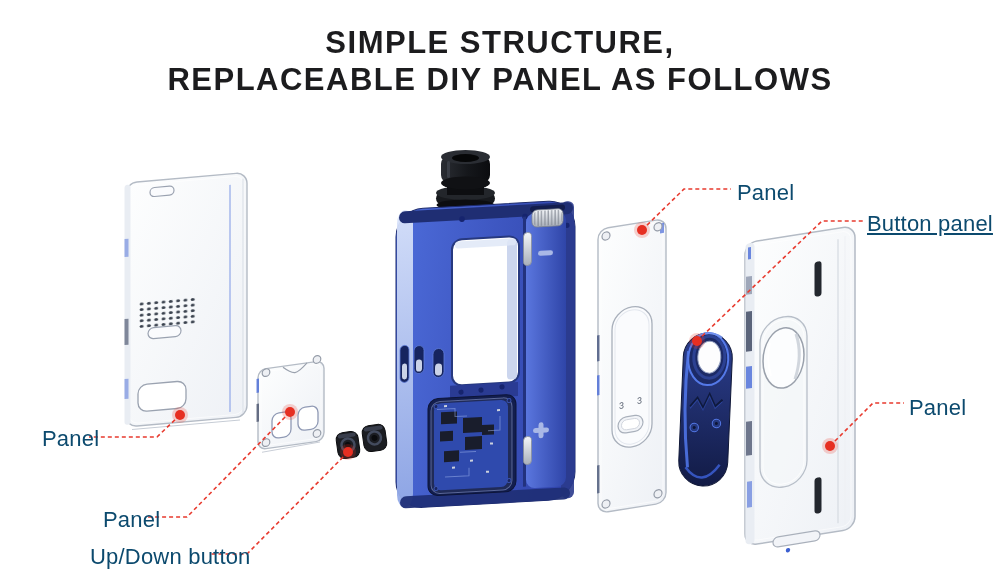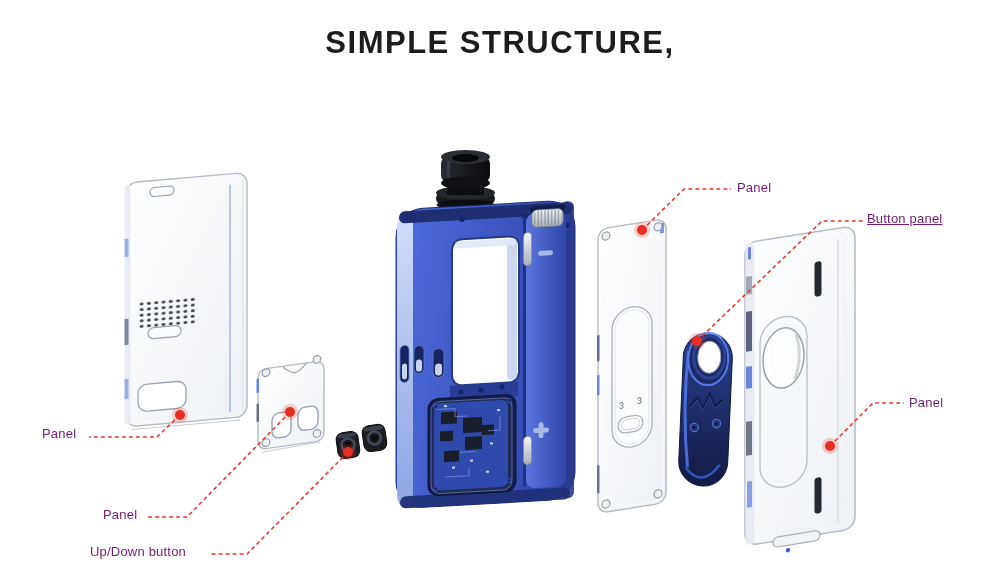--- a/index.html
+++ b/index.html
@@ -1,29 +1,30 @@
 <!DOCTYPE html>
 <html><head>
 <meta charset="utf-8">
 <style>
   html,body{margin:0;padding:0;background:#ffffff;}
   .stage{position:relative;width:1000px;height:588px;background:#ffffff;overflow:hidden;
          font-family:"Liberation Sans",sans-serif;padding-left:11px;}
   .title-block{position:absolute;top:24px;left:0;width:1000px;text-align:center;
                color:#1c1c1e;font-weight:bold;font-size:31px;line-height:37px;letter-spacing:1.5px;}
   .scene{position:absolute;top:0;left:0;}
-  .callout-label{position:absolute;font-size:13px;color:#701a75;letter-spacing:.2px;white-space:nowrap;}
+  .callout-label{position:absolute;font-size:22px;color:#0c4a6e;letter-spacing:.2px;white-space:nowrap;}
 </style>
 </head>
 <body>
 
 <div class="stage">
 
   <div class="title-block">
     <div>SIMPLE STRUCTURE,</div>
+    <div>REPLACEABLE DIY PANEL AS FOLLOWS</div>
   </div>
 
   <svg class="scene" width="1000" height="588" viewBox="0 0 1000 588">
     <defs>
       <linearGradient id="gPanel" x1="0" y1="0" x2="1" y2="1">
         <stop offset="0" stop-color="#fdfefe"></stop>
           <stop offset="1" stop-color="#edf0f5"></stop>
       </linearGradient>
       <linearGradient id="gBlue" x1="0" y1="0" x2="1" y2="0.2">
         <stop offset="0" stop-color="#4d6cda"></stop>

